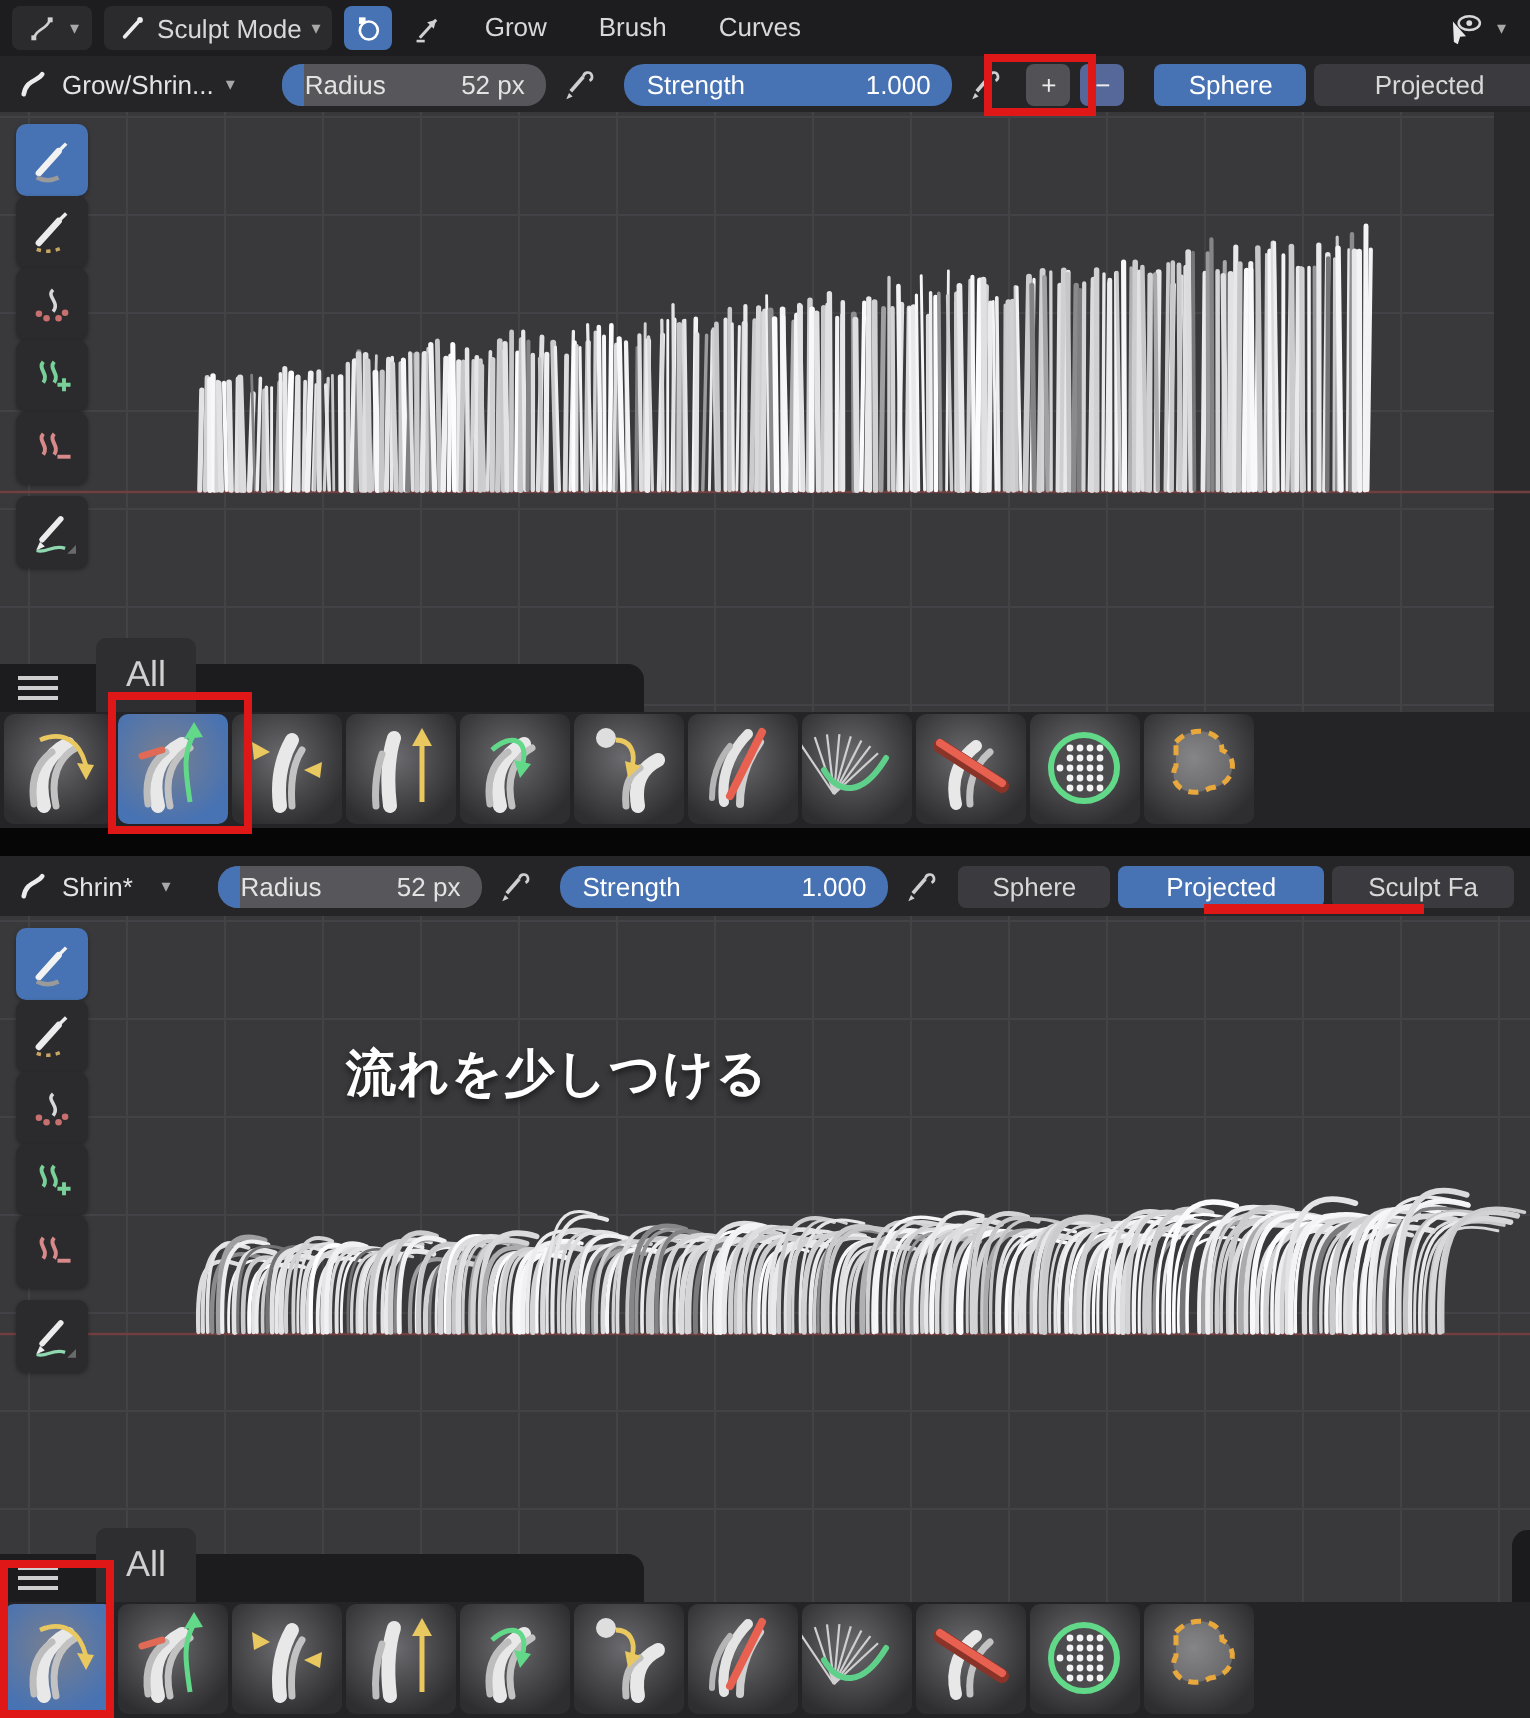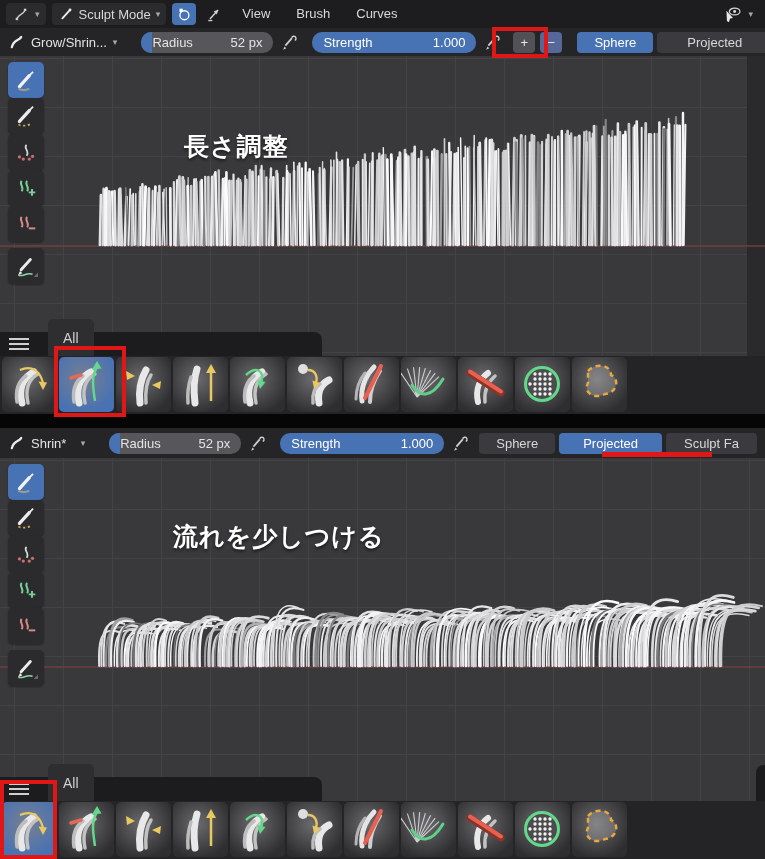--- a/index.html
+++ b/index.html
@@ -48,21 +48,21 @@
   .rightstrip{position:absolute;right:0;top:0;width:18px;height:100%;background:#2a2a2c;}
   .corner-notch{position:absolute;right:0;bottom:0;width:9px;height:36px;background:#1b1b1d;border-radius:8px 0 0 0;}
   .toolcol-btn{position:absolute;left:8px;width:36px;height:36px;border-radius:5px;background:#2b2b2d;
     display:flex;align-items:center;justify-content:center;box-shadow:0 1px 2px rgba(0,0,0,.35);}
   .toolcol-btn.sel{background:#4772b3;}
   .note{position:absolute;color:#fff;font-size:25px;font-weight:bold;letter-spacing:1px;
     text-shadow:0 2px 3px rgba(0,0,0,.55);white-space:nowrap;}
   .shelf-band{position:absolute;left:0;bottom:0;width:322px;height:24px;background:#1c1c1e;
     border-radius:0 8px 0 0;display:flex;align-items:flex-end;}
   .burger{width:38px;height:24px;display:flex;align-items:center;justify-content:center;}
-  .shelf-tab{height:37px;background:#2e2e30;color:#d0d0d0;font-size:14px;display:flex;align-items:center;
+  .shelf-tab{height:37px;background:#2e2e30;color:#d0d0d0;font-size:18px;display:flex;align-items:center;
     padding:0 15px;border-radius:5px 5px 0 0;margin-left:10px;}
 
   
   .thumbs{position:absolute;left:0;width:765px;background:#242427;display:flex;gap:2px;padding:1px 0 0 2px;overflow:hidden;}
   .thumbs.top{top:356px;height:58px;} .thumbs.bot{top:801px;height:58px;}
   .thumb{width:55px;height:55px;border-radius:5px;flex:none;overflow:hidden;position:relative;
     background:radial-gradient(circle at 45% 40%,#6b6b6f 0%,#2e2e30 78%);}
   .thumb.sel{background:radial-gradient(circle at 45% 40%,rgba(130,130,136,.85) 0%,rgba(71,114,179,0) 75%),#4772b3;}
   .thumb svg{position:absolute;inset:0;}
 
@@ -101,21 +101,21 @@
         <rect x="5.5" y="4.5" width="4" height="4" fill="#fff"></rect>
       </svg>
     </div>
     <div class="toggle">
       <svg width="18" height="18" viewBox="0 0 22 22">
         <path d="M6 17 L16 6" stroke="#d0d0d0" stroke-width="1.8" fill="none"></path>
         <path d="M16 6 L10.5 7.5 L14.5 11.5 Z" fill="#d0d0d0"></path>
           <path d="M4 19 h5" stroke="#d0d0d0" stroke-width="1.6"></path>
       </svg>
     </div>
-    <span class="menu-item">View</span>
+    <span class="menu-item">Grow</span>
     <span class="menu-item">Brush</span>
     <span class="menu-item">Curves</span>
     <span class="spacer"></span>
     <div class="hbtn">
       <svg width="20" height="18" viewBox="0 0 24 22">
         <ellipse cx="14" cy="8" rx="6.5" ry="4.2" stroke="#d8d8d8" stroke-width="1.5" fill="none"></ellipse>
         <circle cx="14" cy="8" r="1.8" fill="#d8d8d8"></circle>
         <path d="M4 7 L12 16 L8.4 16.4 L7 21 L4.6 19.5 Z" fill="#e8e8e8"></path>
       </svg>
         <span class="chev">▾</span>
@@ -423,21 +423,20 @@
         <path d="M667.0,189 L667.3,73.4" stroke="rgb(203,203,205)" fill="none" stroke-width="1.58" stroke-linecap="round"></path>
         <path d="M669.0,189 L668.6,62.5" stroke="rgb(202,202,204)" fill="none" stroke-width="1.58" stroke-linecap="round"></path>
         <path d="M670.5,189 L669.0,68.1" stroke="rgb(246,246,248)" fill="none" stroke-width="2.76" stroke-linecap="round"></path>
         <path d="M673.5,189 L674.4,68.9" stroke="rgb(233,233,235)" fill="none" stroke-width="1.43" stroke-linecap="round"></path>
         <path d="M675.3,189 L676.0,61.1" stroke="rgb(139,139,141)" fill="none" stroke-width="2.22" stroke-linecap="round"></path>
         <path d="M677.3,189 L677.3,69.6" stroke="rgb(231,231,233)" fill="none" stroke-width="2.79" stroke-linecap="round"></path>
         <path d="M679.9,189 L679.6,69.8" stroke="rgb(243,243,245)" fill="none" stroke-width="2.76" stroke-linecap="round"></path>
         <path d="M682.5,189 L683.0,57.0" stroke="rgb(244,244,246)" fill="none" stroke-width="2.48" stroke-linecap="round"></path>
         <path d="M683.7,189 L685.4,68.8" stroke="rgb(243,243,245)" fill="none" stroke-width="2.09" stroke-linecap="round"></path>
       </svg>
-    <div class="note" style="left:184px;top:74px">長さ調整</div>
     <div class="toolcol">
         <div class="toolcol-btn sel" style="top: 6px;">
           <svg width="24" height="24" viewBox="0 0 22 22">
             <path d="M5 17 L14 7" stroke="#f2f2f2" stroke-width="3" stroke-linecap="round" fill="none"></path>
             <path d="M14 7 l3.5-3.5" stroke="#f2f2f2" stroke-width="1.6"></path>
             <path d="M4 19 q5 2.5 10 0" stroke="#9a9a9a" stroke-width="2" fill="none"></path>
           </svg>
         </div>
         <div class="toolcol-btn" style="top: 42px;">
           <svg width="24" height="24" viewBox="0 0 22 22">

